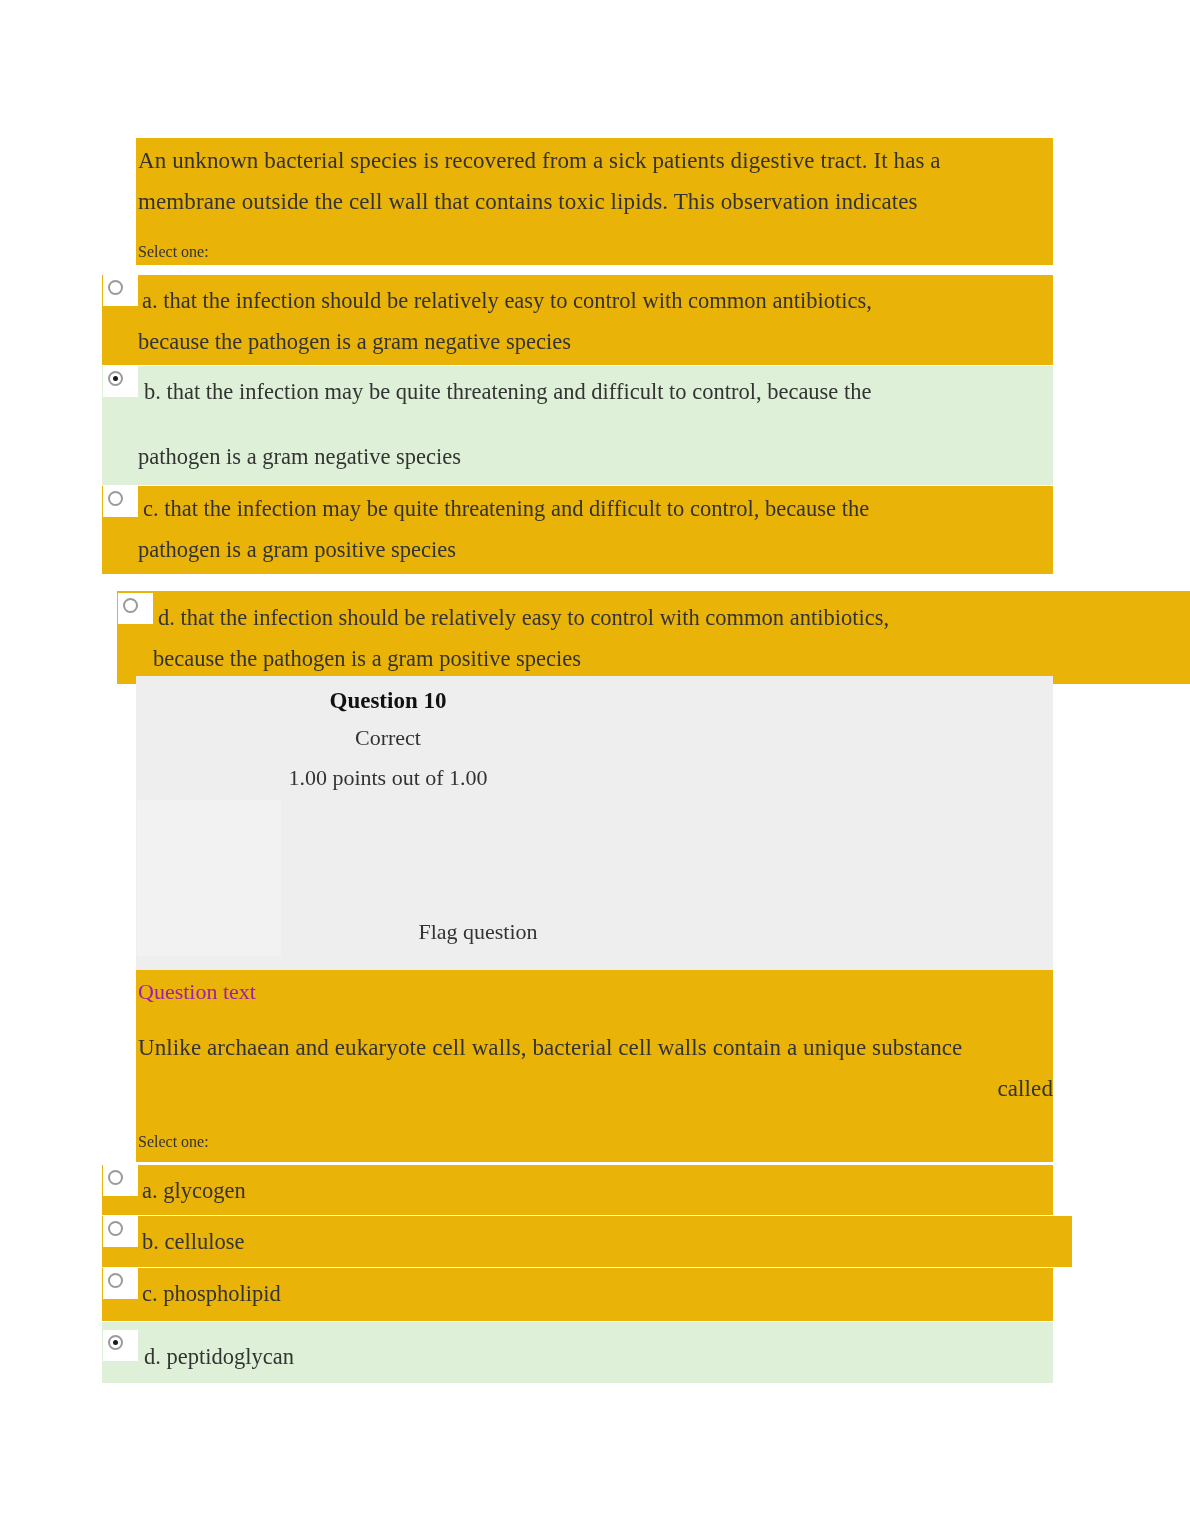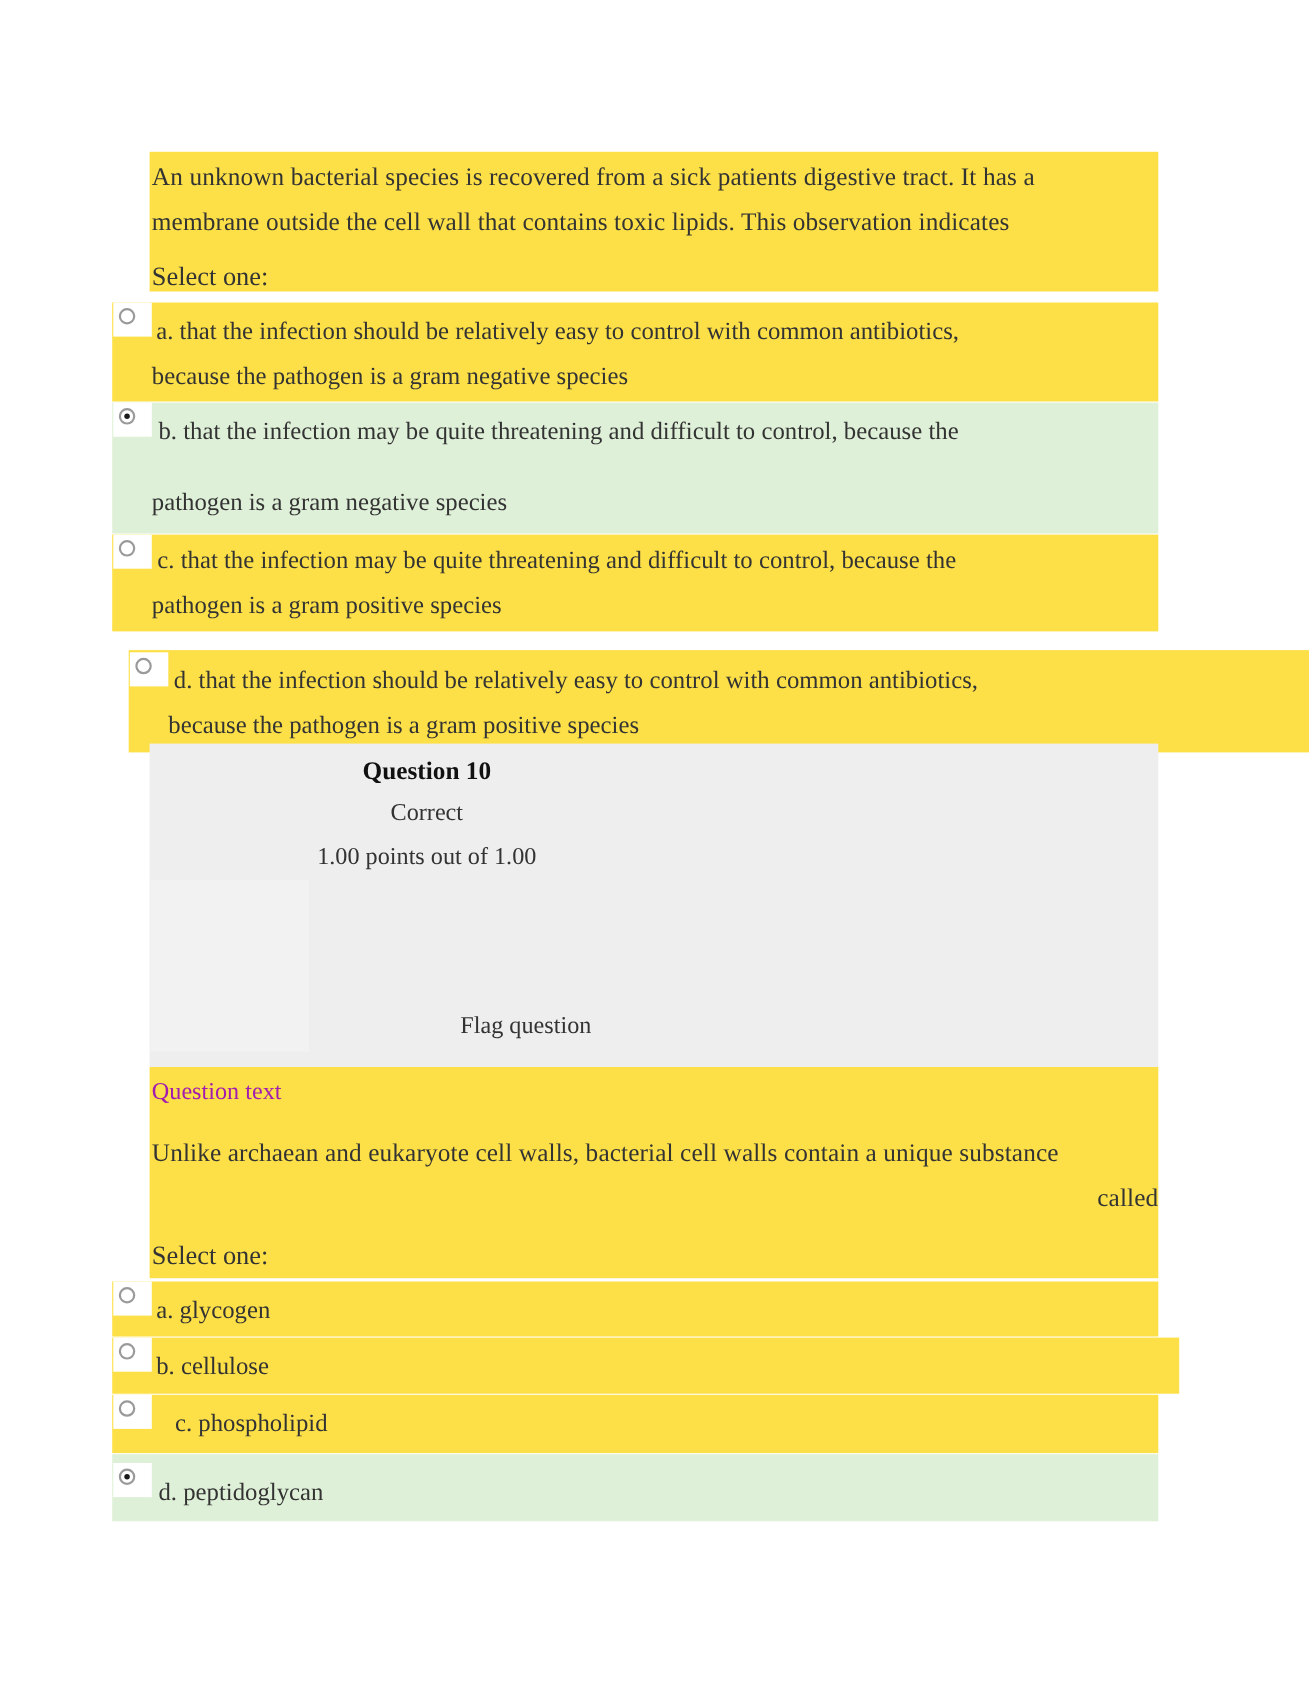--- a/index.html
+++ b/index.html
@@ -21,34 +21,34 @@
     left: 0; top: 0;
     width: 1190px;
     height: 1540px;
   }
 
   
   .blk {
     position: absolute;
     box-sizing: border-box;
   }
-  .bg-blue  { background: #fde047; }
+  .bg-blue  { background: #eab308; }
   .bg-green { background: #dff0d8; }
   .bg-grey  { background: #eeeeee; }
   .bg-grey-lite { background: #f2f2f2; }
 
   
   .qtext {
     font-size: 23px;
     line-height: 46px;
     color: #333333;
     letter-spacing: 0.1px;
   }
   .qtext-label {
-    font-size: 24px;
+    font-size: 16px;
     line-height: 40px;
     color: #333333;
   }
   .ans-text {
     font-size: 22.5px;
     line-height: 41px;
     color: #333333;
   }
   .qhead-title {
     font-size: 23px;
@@ -186,21 +186,21 @@
       <div class="radio-cell" style="left:1px; top:0px;">
         <span class="radio-dot"></span>
       </div>
       <div class="blk ans-text" style="left:40px; top:5px; width:700px;">b. cellulose</div>
     </div>
 
     <div class="blk bg-blue" style="left:102px; top:1268px; width:951px; height:53px;">
       <div class="radio-cell" style="left:1px; top:0px;">
         <span class="radio-dot"></span>
       </div>
-      <div class="blk ans-text" style="left:40px; top:5px; width:700px;margin-left:17px;">c. phospholipid</div>
+      <div class="blk ans-text" style="left:40px; top:5px; width:700px;">c. phospholipid</div>
     </div>
 
     <div class="blk bg-green" style="left:102px; top:1322px; width:951px; height:61px;">
       <div class="radio-cell" style="left:1px; top:8px;">
         <span class="radio-dot checked"></span>
       </div>
       <div class="blk ans-text" style="left:42px; top:14px; width:700px;">d. peptidoglycan</div>
     </div>
   </div>
 

